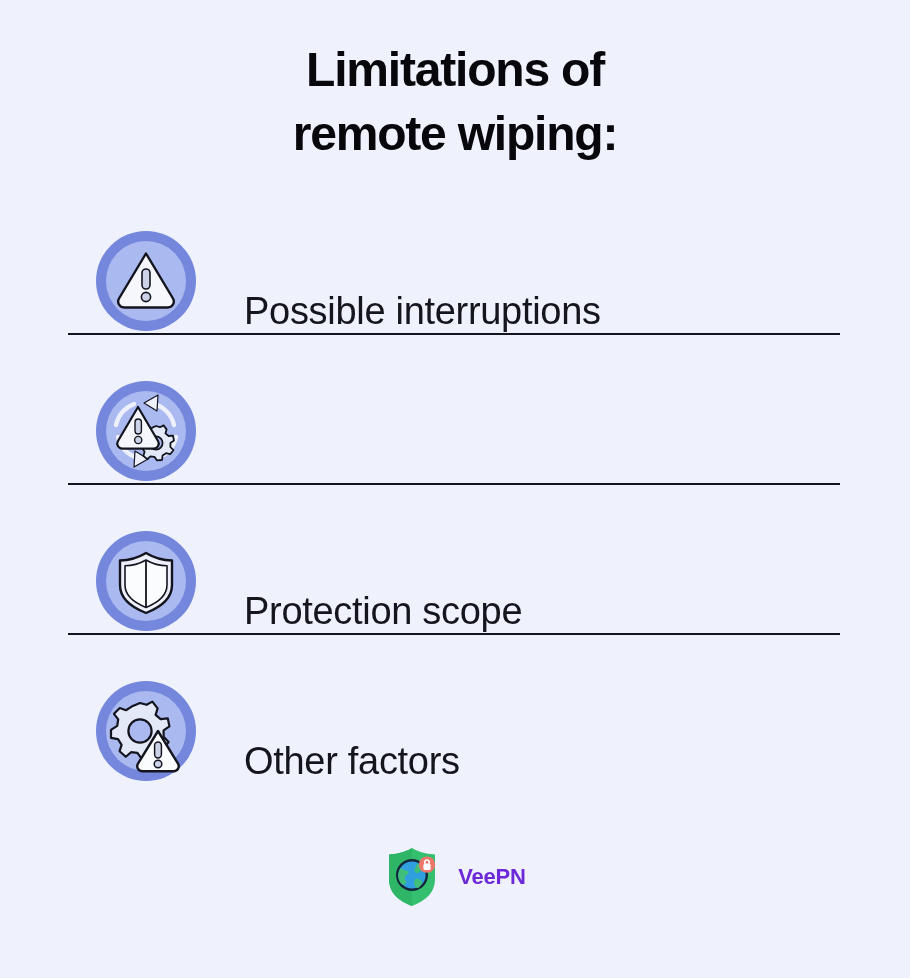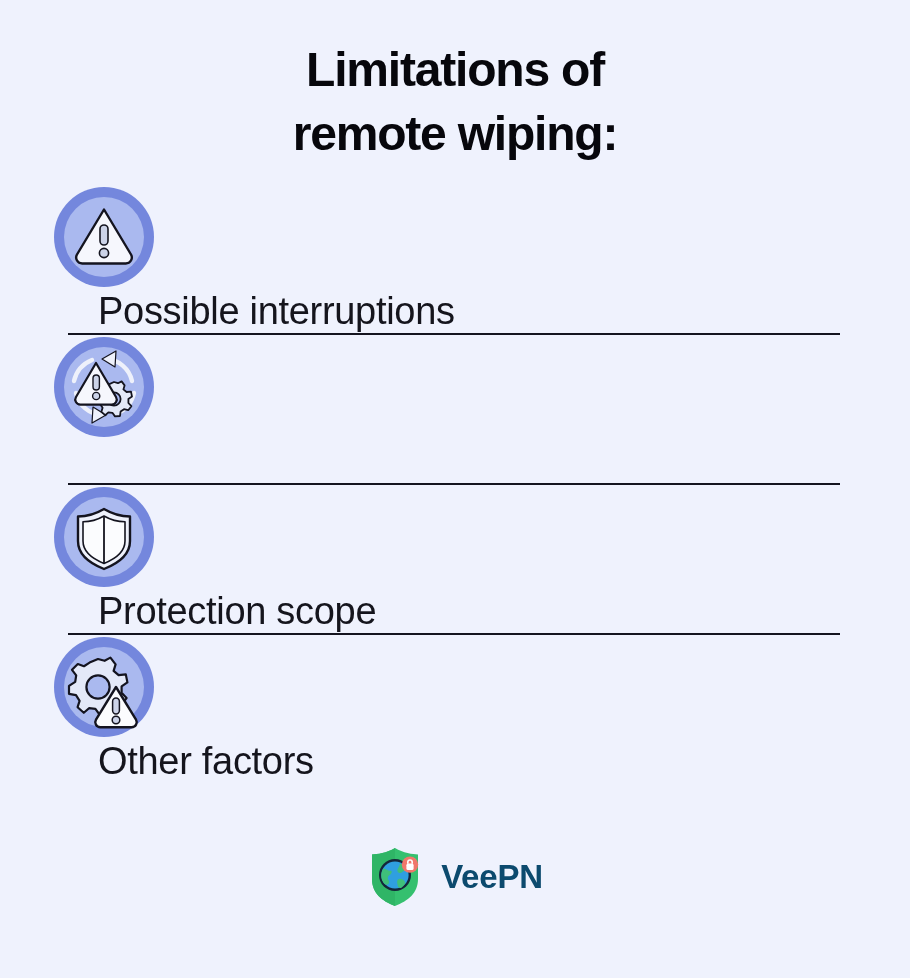--- a/index.html
+++ b/index.html
@@ -36,25 +36,24 @@
   }
   .list {
     position: absolute;
     top: 185px;
     left: 0;
     width: 910px;
   }
   .row {
     position: relative;
     display: flex;
-    align-items: flex-start;
+    align-items: flex-end;
     height: 148px;
-    padding-left: 52px;
+    padding-left: 94px;
     box-sizing: border-box;
-    flex-direction: column;
   }
   .divider {
     width: 772px;
     height: 2px;
     background: #14141f;
     margin-left: 68px;
   }
   .icon-wrap {
     width: 104px;
     height: 104px;
@@ -79,24 +78,24 @@
     align-items: center;
     justify-content: center;
     gap: 18px;
   }
   .brand-mark {
     width: 56px;
     height: 62px;
     display: block;
   }
   .brand-name {
-    font-size: 33px;
+    font-size: 22px;
     font-weight: 700;
     letter-spacing: -0.2px;
-    color: #0c4a6e;
+    color: #6d28d9;
   }
 </style>
 </head>
 <body>
 
 <div class="poster">
 
   <div class="title">Limitations of
 remote wiping:</div>
 

